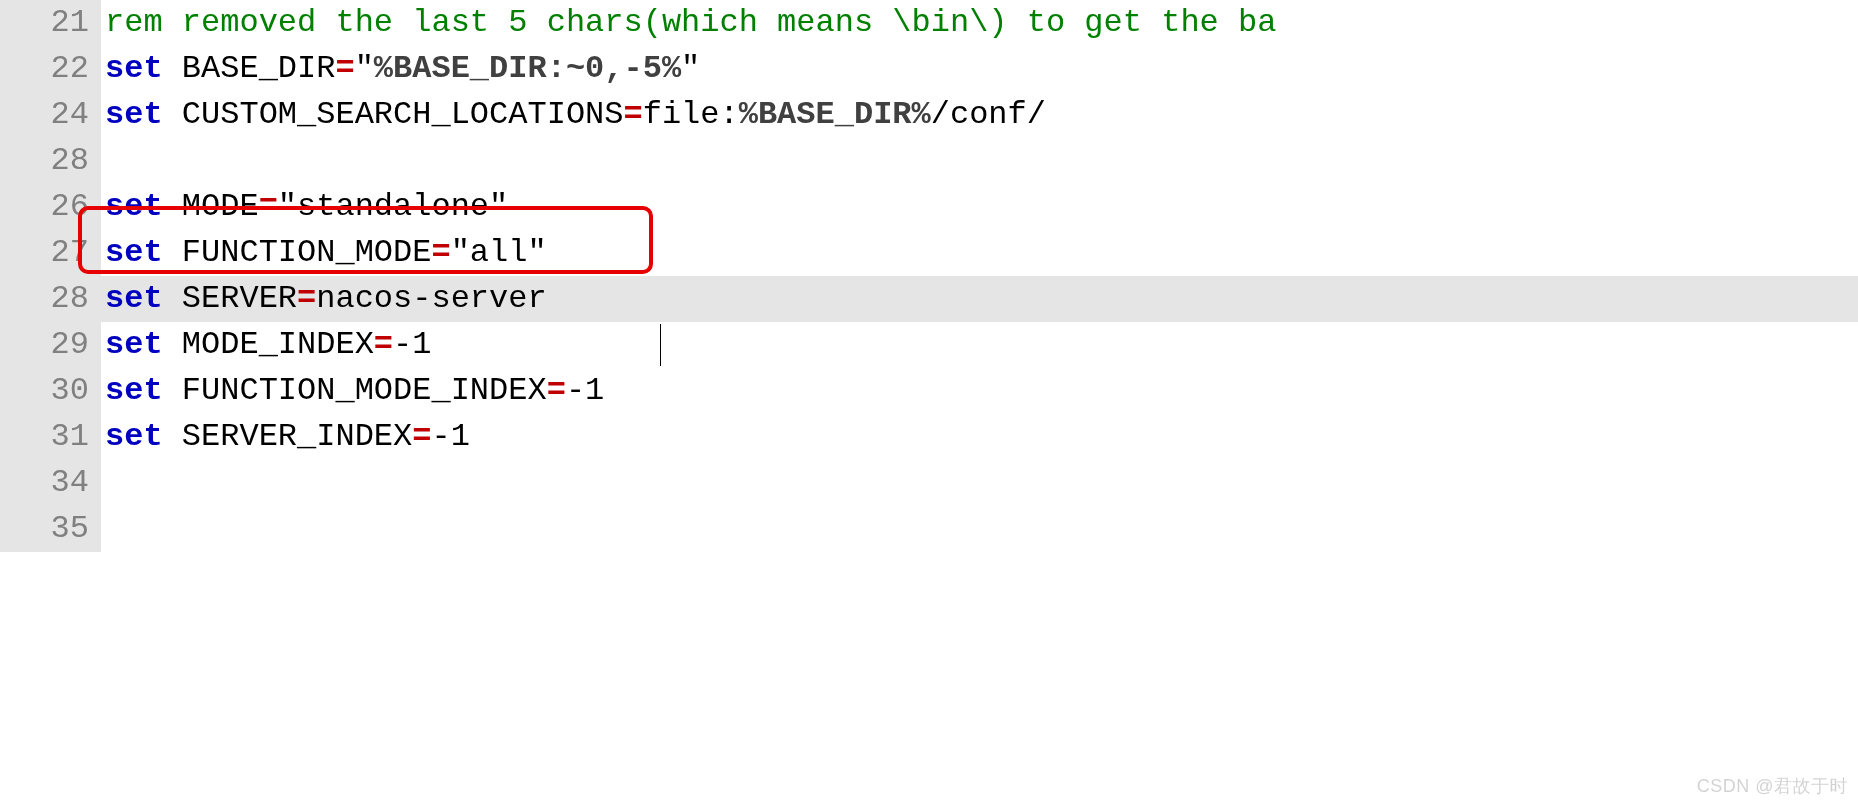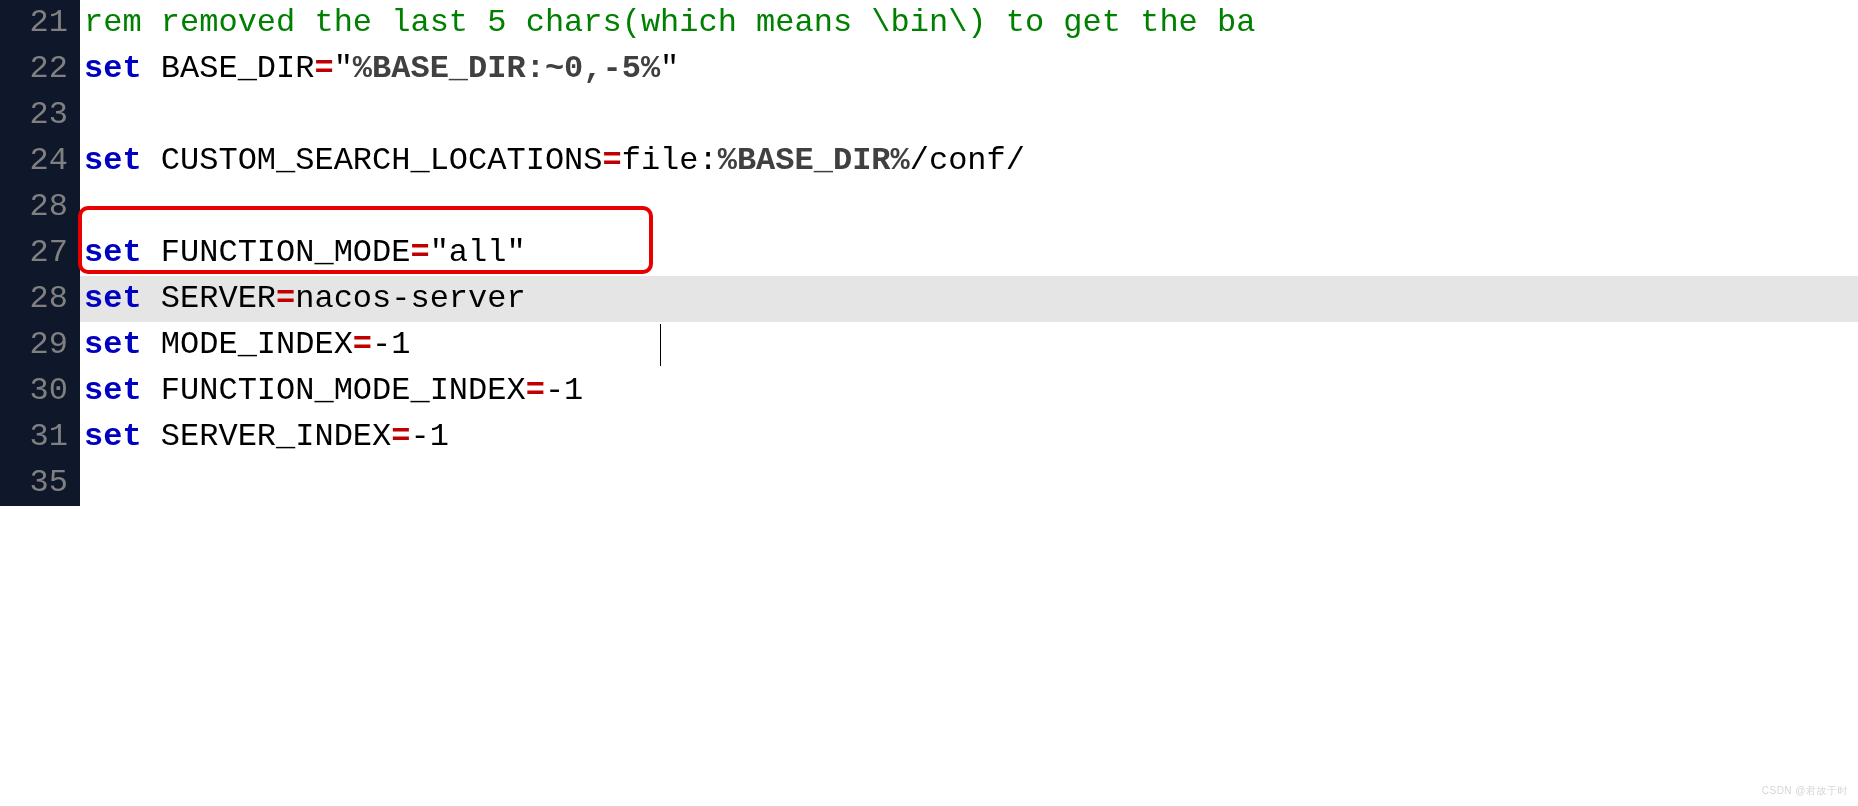--- a/index.html
+++ b/index.html
@@ -17,22 +17,22 @@
     flex-direction: column;
   }
   .line {
     display: flex;
     align-items: stretch;
     height: 46px;
     line-height: 46px;
     white-space: pre;
   }
   .gutter {
-    width: 80px;
-    background: #0f172a;
+    width: 101px;
+    background: #e5e5e5;
     color: #808080;
     text-align: right;
     padding-right: 12px;
     user-select: none;
     flex-shrink: 0;
   }
   .content {
     padding-left: 4px;
     flex: 1;
     min-width: 0;
@@ -65,55 +65,55 @@
     border-left: 1px solid #000;
     animation: blink 1s steps(1) infinite;
   }
   @keyframes blink { 50% { opacity: 0; } }
 
   .watermark {
     position: absolute;
     right: 10px;
     bottom: 8px;
     font-family: Arial, sans-serif;
-    font-size: 10px;
+    font-size: 18px;
     color: rgba(0,0,0,0.18);
     letter-spacing: 0.5px;
   }
 </style>
 </head>
 <body>
 
 <div class="editor">
 
   <div class="line">
     <div class="gutter">21</div>
     <div class="content"><span class="comment">rem removed the last 5 chars(which means \bin\) to get the ba</span></div>
   </div>
 
   <div class="line">
     <div class="gutter">22</div>
     <div class="content"><span class="kw">set</span><span class="txt"> </span><span class="txt">BASE_DIR</span><span class="sym">=</span><span class="txt">"</span><span class="var">%BASE_DIR:~0,-5%</span><span class="txt">"</span></div>
   </div>
 
-  <div class="line">
-    <div class="gutter">23</div>
-    <div class="content"></div>
-  </div>
 
   <div class="line">
     <div class="gutter">24</div>
     <div class="content"><span class="kw">set</span><span class="txt"> </span><span class="txt">CUSTOM_SEARCH_LOCATIONS</span><span class="sym">=</span><span class="txt">file:</span><span class="var">%BASE_DIR%</span><span class="txt">/conf/</span></div>
   </div>
 
   <div class="line">
     <div class="gutter">28</div>
     <div class="content"></div>
   </div>
 
+  <div class="line">
+    <div class="gutter">26</div>
+    <div class="content"><span class="kw">set</span><span class="txt"> </span><span class="txt">MODE</span><span class="sym">=</span><span class="txt">"standalone"</span></div>
+  </div>
 
   <div class="line">
     <div class="gutter">27</div>
     <div class="content"><span class="kw">set</span><span class="txt"> </span><span class="txt">FUNCTION_MODE</span><span class="sym">=</span><span class="txt">"all"</span></div>
   </div>
 
   <div class="line current">
     <div class="gutter">28</div>
     <div class="content"><span class="kw">set</span><span class="txt"> </span><span class="txt">SERVER</span><span class="sym">=</span><span class="txt">nacos-server</span></div>
   </div>
@@ -128,20 +128,24 @@
     <div class="content"><span class="kw">set</span><span class="txt"> </span><span class="txt">FUNCTION_MODE_INDEX</span><span class="sym">=</span><span class="txt">-1</span></div>
   </div>
 
   <div class="line">
     <div class="gutter">31</div>
     <div class="content"><span class="kw">set</span><span class="txt"> </span><span class="txt">SERVER_INDEX</span><span class="sym">=</span><span class="txt">-1</span></div>
   </div>
 
 
 
+  <div class="line">
+    <div class="gutter">34</div>
+    <div class="content"></div>
+  </div>
 
   <div class="line">
     <div class="gutter">35</div>
     <div class="content"></div>
   </div>
 
 </div>
 
 <div class="highlight-box"></div>
 <div class="caret"></div>

